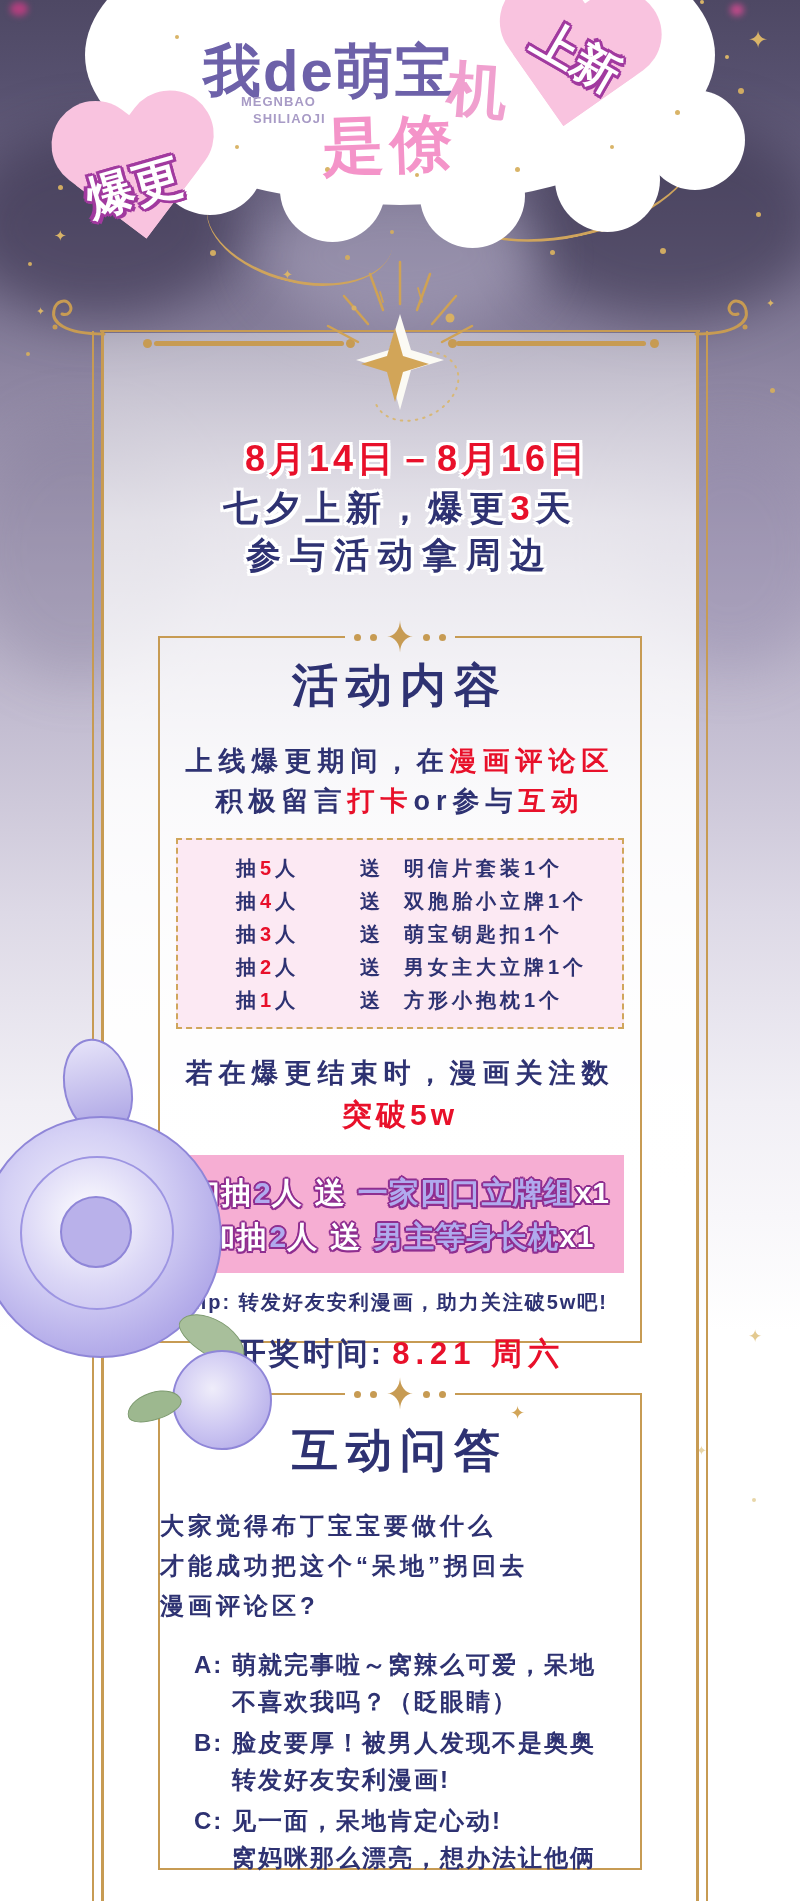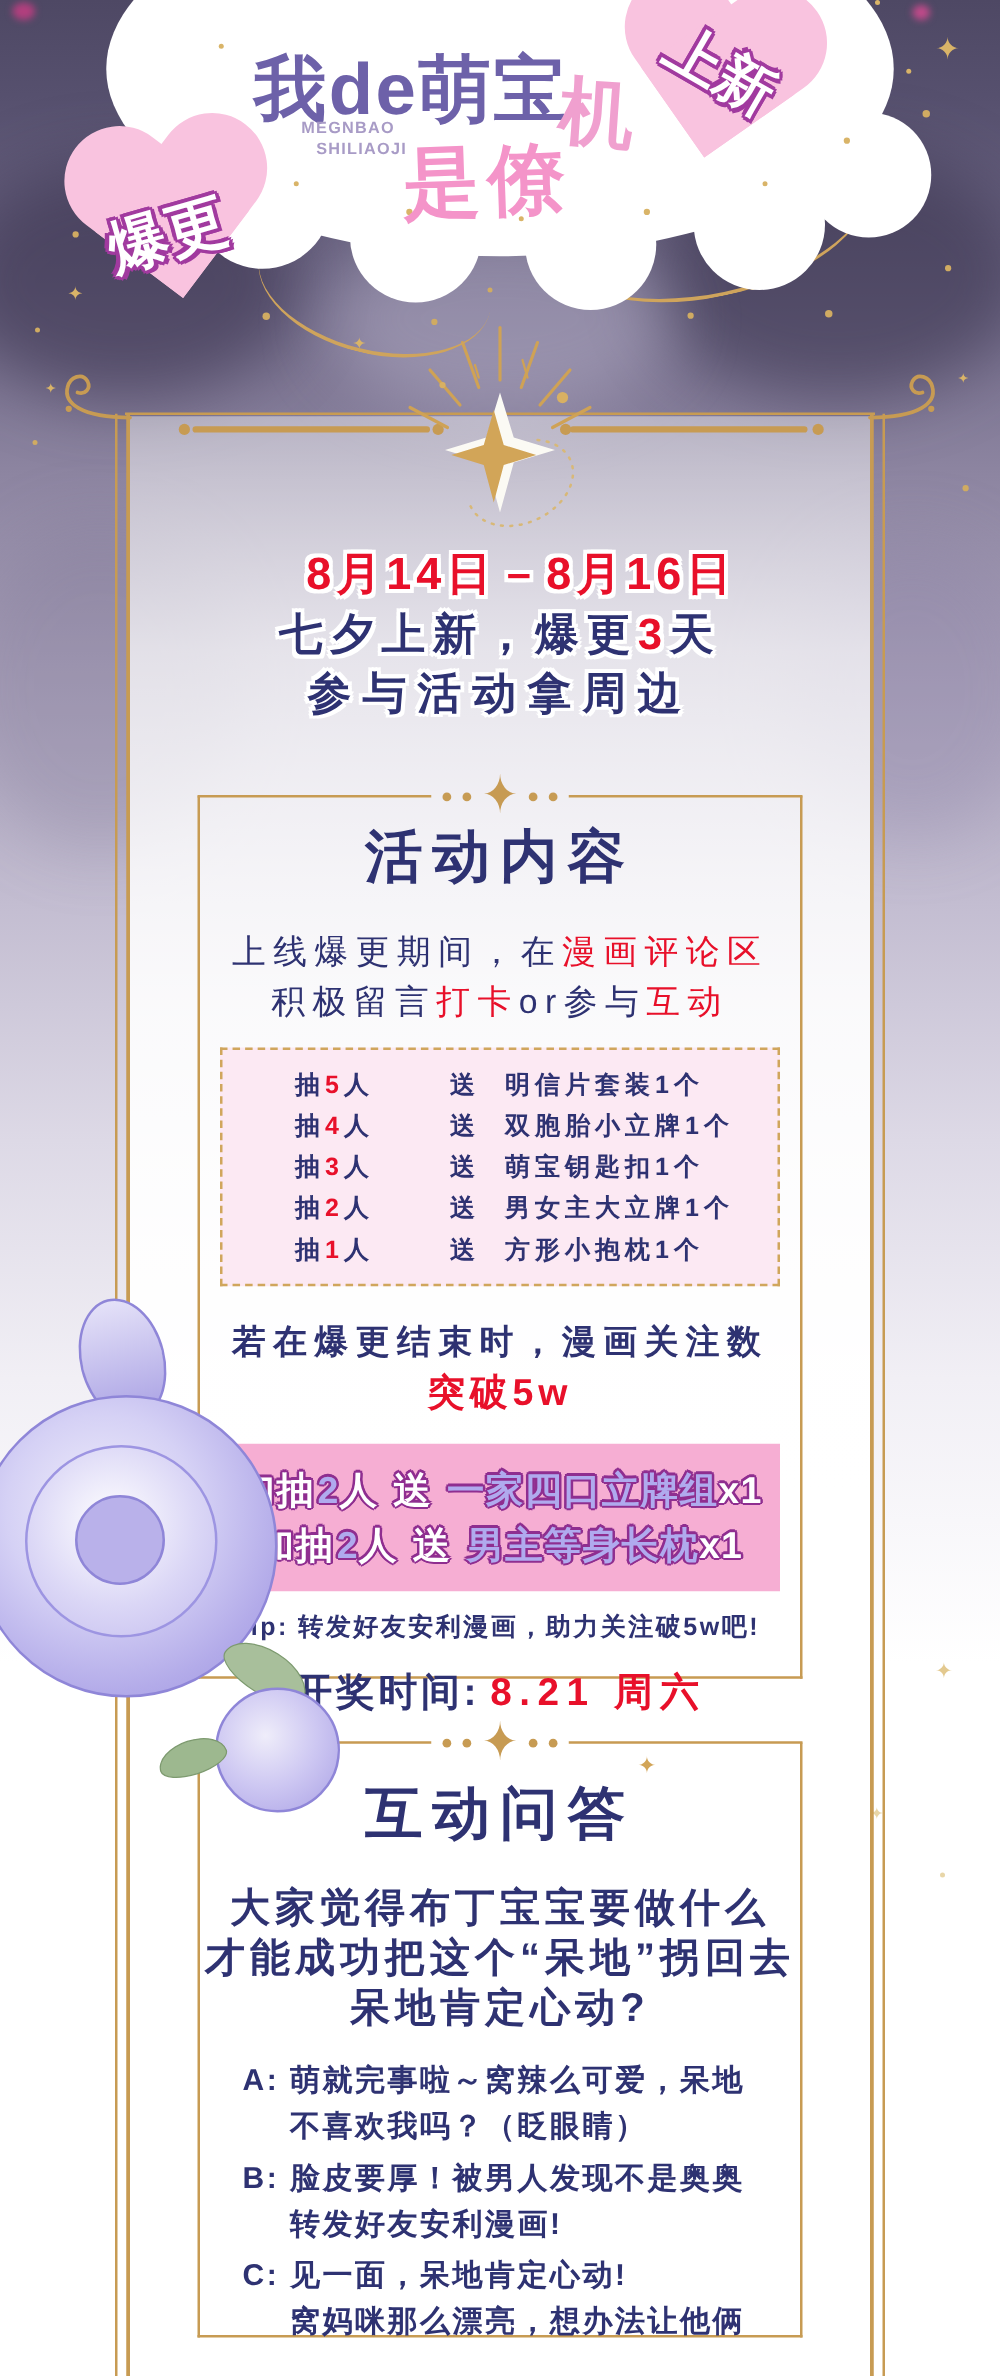--- a/index.html
+++ b/index.html
@@ -59,21 +59,21 @@
   .box2{top:1394px;height:476px;}
   .box-top{position:absolute;left:-2px;right:-2px;top:-17px;height:34px;display:flex;align-items:center;gap:9px;}
   .box-top .bline{flex:1;height:2px;background:#c79b53;}
   .box-top .dot{width:7px;height:7px;border-radius:50%;background:#c79b53;flex:none;}
   .box-top .star4{color:#c79b53;font-size:34px;line-height:1;flex:none;transform:scaleY(1.25);}
   .sec-title{margin:0;text-align:center;font-size:46px;letter-spacing:8px;color:#2e3272;font-weight:700;position:relative;}
   .box1 .sec-title{padding-top:18px;}
   .box2 .sec-title{padding-top:26px;}
   .spark{position:absolute;font-size:18px;color:#d2a558;top:8px;margin-left:2px;}
 
-  .intro{margin:0;text-align:center;font-size:27px;letter-spacing:6px;font-weight:400;line-height:40px;color:#2e3272;}
+  .intro{margin:0;text-align:center;font-size:27px;letter-spacing:6px;font-weight:700;line-height:40px;color:#2e3272;}
   .intro.first{margin-top:24px;}
 
   .prize-box{margin:17px auto 0;width:448px;box-sizing:border-box;background:#fce9f3;border:2px dashed #d0a65c;padding:12px 0 10px 58px;}
   .prow{display:grid;grid-template-columns:104px 64px auto;align-items:baseline;font-size:20px;font-weight:700;letter-spacing:4px;line-height:33px;color:#2e3272;}
   .prow .c2{text-align:center;}
   .prow .c3{text-align:left;}
 
   .cond{margin:24px 0 0;text-align:center;font-size:27px;letter-spacing:6px;font-weight:700;line-height:40px;color:#2e3272;}
   .cond2{margin:2px 0 0;text-align:center;font-size:30px;letter-spacing:4px;font-weight:700;line-height:40px;}
 
@@ -81,21 +81,21 @@
   .brow{display:flex;justify-content:center;align-items:baseline;font-size:30px;font-weight:700;letter-spacing:1px;line-height:44px;white-space:nowrap;}
   .brow .wh{color:#fff;}
   .brow .lav{color:#b0aaee;}
   .brow .give{margin:0 12px;}
   .brow .pre{margin-right:2px;}
 
   .tip{margin:16px 0 0;text-align:center;font-size:20px;letter-spacing:2px;font-weight:700;color:#2e3272;line-height:27px;}
   .draw-time{margin:18px 0 0;text-align:center;font-size:31px;letter-spacing:3px;font-weight:700;color:#2e3272;line-height:40px;}
   .draw-time .red{letter-spacing:6px;margin-left:8px;}
 
-  .question{margin:24px 0 0;text-align:center;font-size:32px;letter-spacing:4px;font-weight:700;color:#2e3272;line-height:40px;}
+  .question{margin:24px 0 0;text-align:left;font-size:24px;letter-spacing:4px;font-weight:700;color:#2e3272;line-height:40px;}
   .options{margin:20px 0 0;padding-left:34px;}
   .opt{display:flex;margin-bottom:4px;font-size:24px;font-weight:700;color:#2e3272;letter-spacing:2px;line-height:37px;}
   .opt-label{width:38px;flex:none;}
   .opt-lines{flex:1;text-align:left;}
 
   
   .rose{position:absolute;left:-24px;top:1020px;width:310px;height:560px;z-index:8;}
   .petal{position:absolute;border-radius:50%;}
   .leaf{position:absolute;border-radius:50% 50% 50% 50%/60% 60% 40% 40%;}
 </style>
@@ -298,21 +298,21 @@
         <span class="dot"></span>
         <span class="star4">✦</span>
         <span class="dot"></span>
         <span class="dot"></span>
         <span class="bline"></span>
     </div>
     <h2 class="sec-title"><span>互动问答</span><span class="spark">✦</span></h2>
     <div class="question">
       <div>大家觉得布丁宝宝要做什么</div>
       <div>才能成功把这个“呆地”拐回去</div>
-      <div>呆地肯定心动?</div>
+      <div>漫画评论区?</div>
     </div>
     <div class="options">
       <div class="opt">
         <span class="opt-label">A:</span>
         <div class="opt-lines">
             <div>萌就完事啦～窝辣么可爱，呆地</div>
             <div>不喜欢我吗？（眨眼睛）</div>
           </div>
       </div>
       <div class="opt">

